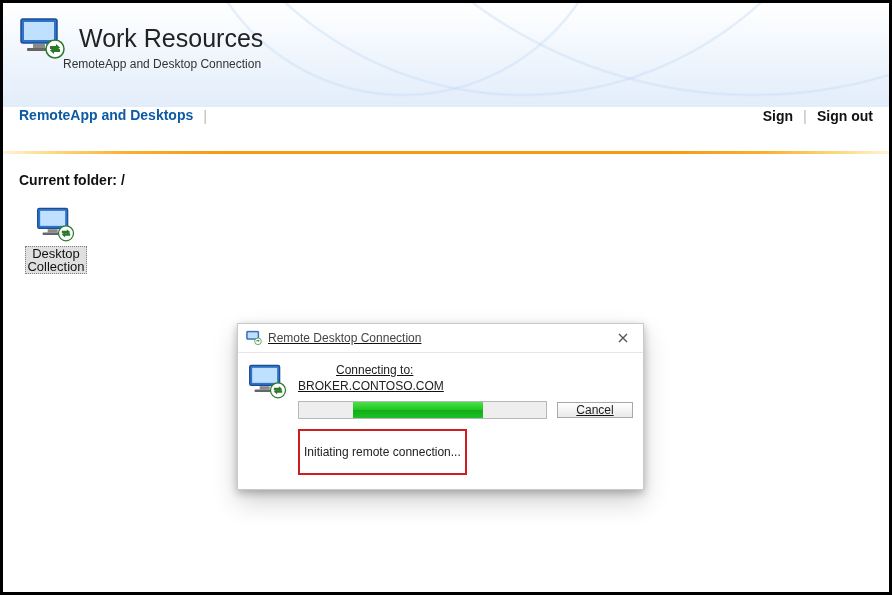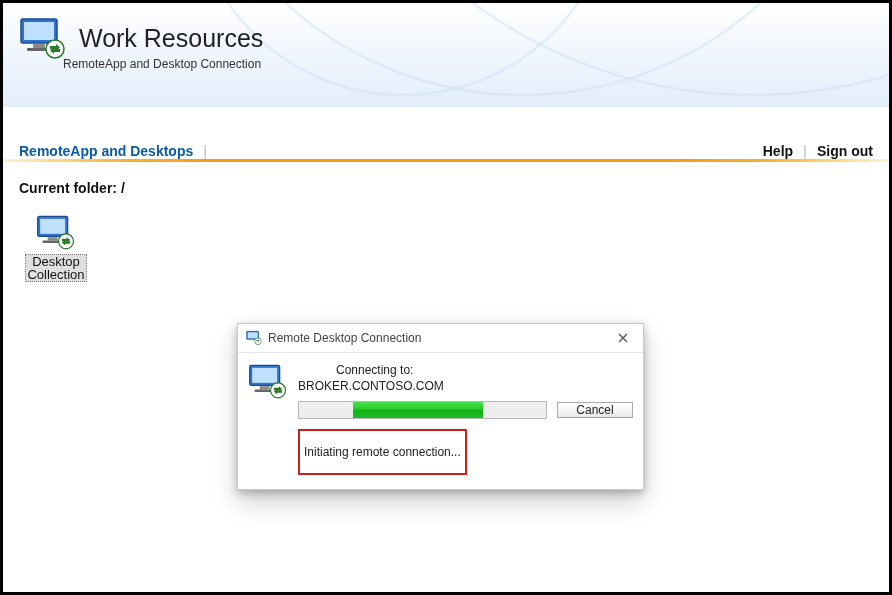--- a/index.html
+++ b/index.html
@@ -10,21 +10,21 @@
     background:
       radial-gradient(circle at 400px -120px,rgba(255,255,255,0) 210px,rgba(198,220,245,.55) 212px,rgba(198,220,245,0) 214px),
       radial-gradient(circle at 750px -380px,rgba(255,255,255,0) 470px,rgba(198,220,245,.55) 472px,rgba(198,220,245,0) 474px),
       radial-gradient(circle at 520px -260px,rgba(255,255,255,0) 350px,rgba(198,220,245,.55) 352px,rgba(198,220,245,0) 354px),
       linear-gradient(to bottom,#ffffff 0%,#eaf2fc 70%,#e2edfa 100%);
   }
   .hdr-logo{position:absolute;left:16px;top:14px;}
   .title{position:absolute;left:76px;top:21px;font-size:25px;font-weight:400;color:#222;}
   .subtitle{position:absolute;left:60px;top:54px;font-size:12px;color:#333;}
   
-  .navrow{position:relative;height:52px;display:flex;align-items:flex-end;padding:0 16px;}
+  .navrow{position:relative;height:44px;display:flex;align-items:flex-start;padding:0 16px;}
   .nav-left{color:#0b5aa3;font-weight:600;font-size:14px;cursor:pointer;}
   .nav-sep,.right-sep{color:#bdbdbd;margin:0 10px;font-size:15px;}
   .nav-right{margin-left:auto;display:flex;align-items:center;}
   .nav-link{color:#111;font-weight:600;font-size:14px;cursor:pointer;}
   
   .orange{height:3px;
     background:linear-gradient(to right,#fff3d6 0%,#fdd77d 6%,#f9b030 14%,#f59a13 25%,#f59a13 75%,#f9b030 86%,#fdd77d 94%,#fff3d6 100%);
   }
   
   .content{position:relative;padding:18px 16px;}
@@ -32,20 +32,21 @@
   .items{margin-top:18px;}
   .item{display:inline-flex;flex-direction:column;align-items:center;width:74px;cursor:pointer;}
   .item .ic{width:40px;height:38px;}
   .item .lbl{margin-top:2px;font-size:13px;line-height:13px;text-align:center;color:#111;}
   .item.sel .lbl{background:#e0e0e0;border:1px dotted #808080;padding:0 1px;}
   
   .dlg{
     position:absolute;left:234px;top:320px;width:407px;box-sizing:border-box;
     border:1px solid #c9c9c9;background:#fff;
     box-shadow:0 3px 8px rgba(0,0,0,.25),0 12px 24px rgba(0,0,0,.18);
+    text-decoration:underline;
   }
   .dlg-title{display:flex;align-items:center;height:28px;padding:0 8px;border-bottom:1px solid #e6e6e6;font-size:12px;color:#444;}
   .dlg-title .t-ic{width:16px;height:16px;margin-right:6px;}
   .dlg-close{width:24px;height:20px;display:flex;align-items:center;justify-content:center;color:#555;cursor:pointer;}
   .dlg-body{display:flex;padding:10px 10px 14px 10px;}
   .dlg-ic{width:40px;height:38px;margin-right:10px;flex-shrink:0;}
   .dlg-main{flex:1;font-size:12px;color:#222;min-width:0;}
   .connecting-label{margin-bottom:2px;margin-left:38px;}
   .host{margin-bottom:8px;}
   .prog-row{display:flex;align-items:center;}
@@ -75,21 +76,21 @@
       </svg>
     </span>
     <div class="title">Work Resources</div>
     <div class="subtitle">RemoteApp and Desktop Connection</div>
   </div>
 
   <div class="navrow">
     <span class="nav-left">RemoteApp and Desktops</span>
     <span class="nav-sep">|</span>
     <div class="nav-right">
-      <span class="nav-link">Help</span>
+      <span class="nav-link">Sign</span>
       <span class="right-sep">|</span>
       <span class="nav-link">Sign out</span>
     </div>
   </div>
   <div class="orange"></div>
 
   <div class="content">
     <div class="cf">Current folder: /</div>
     <div class="items">
       <div class="item sel">

